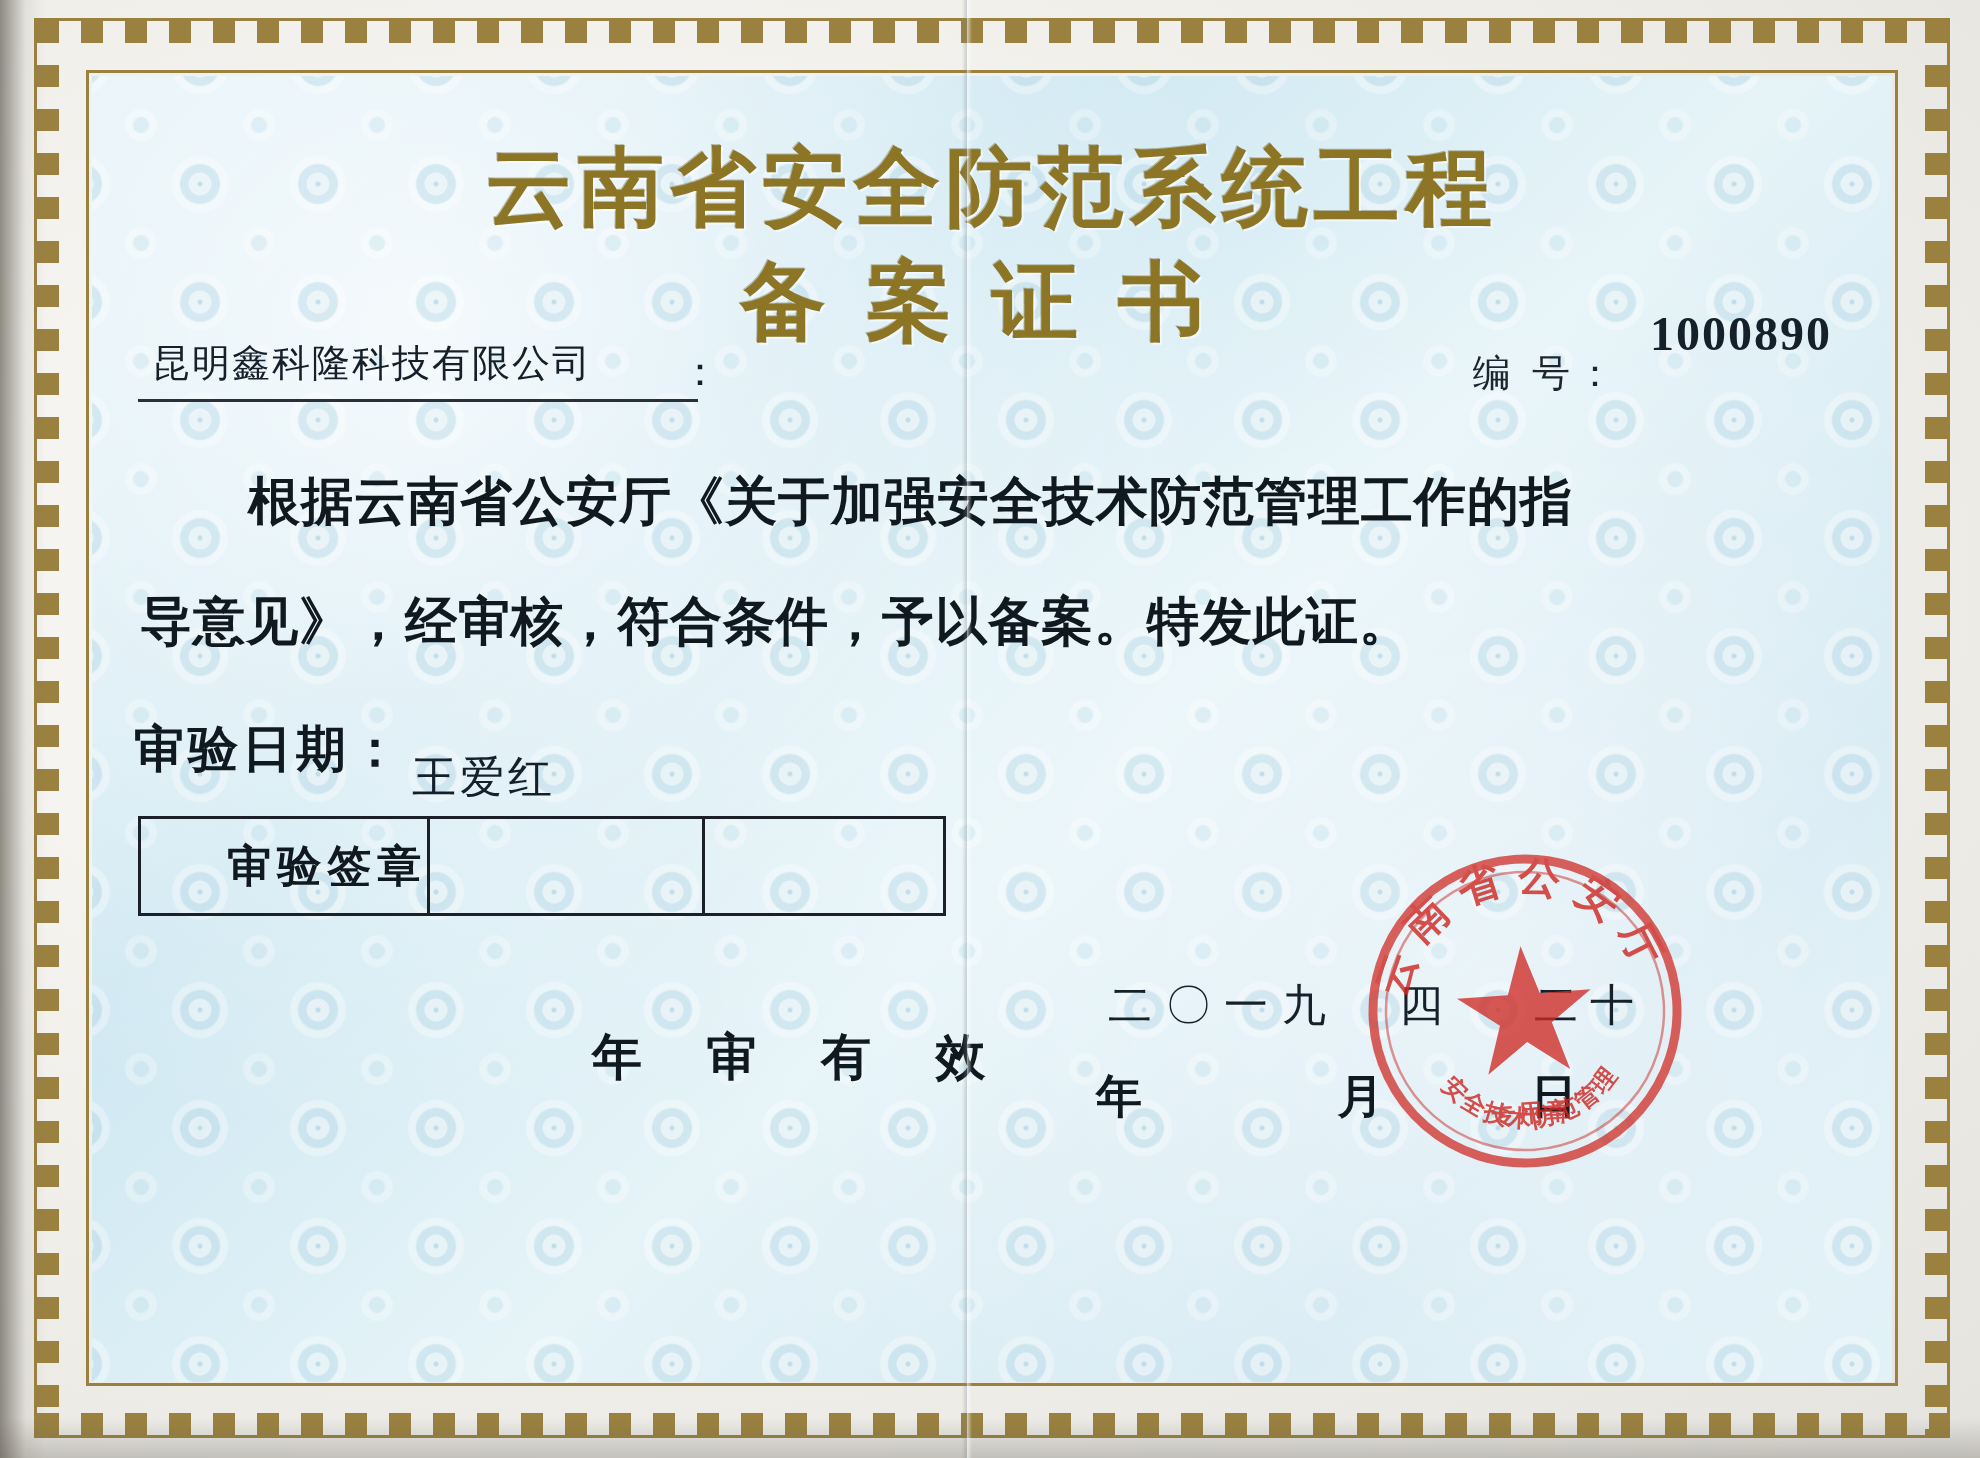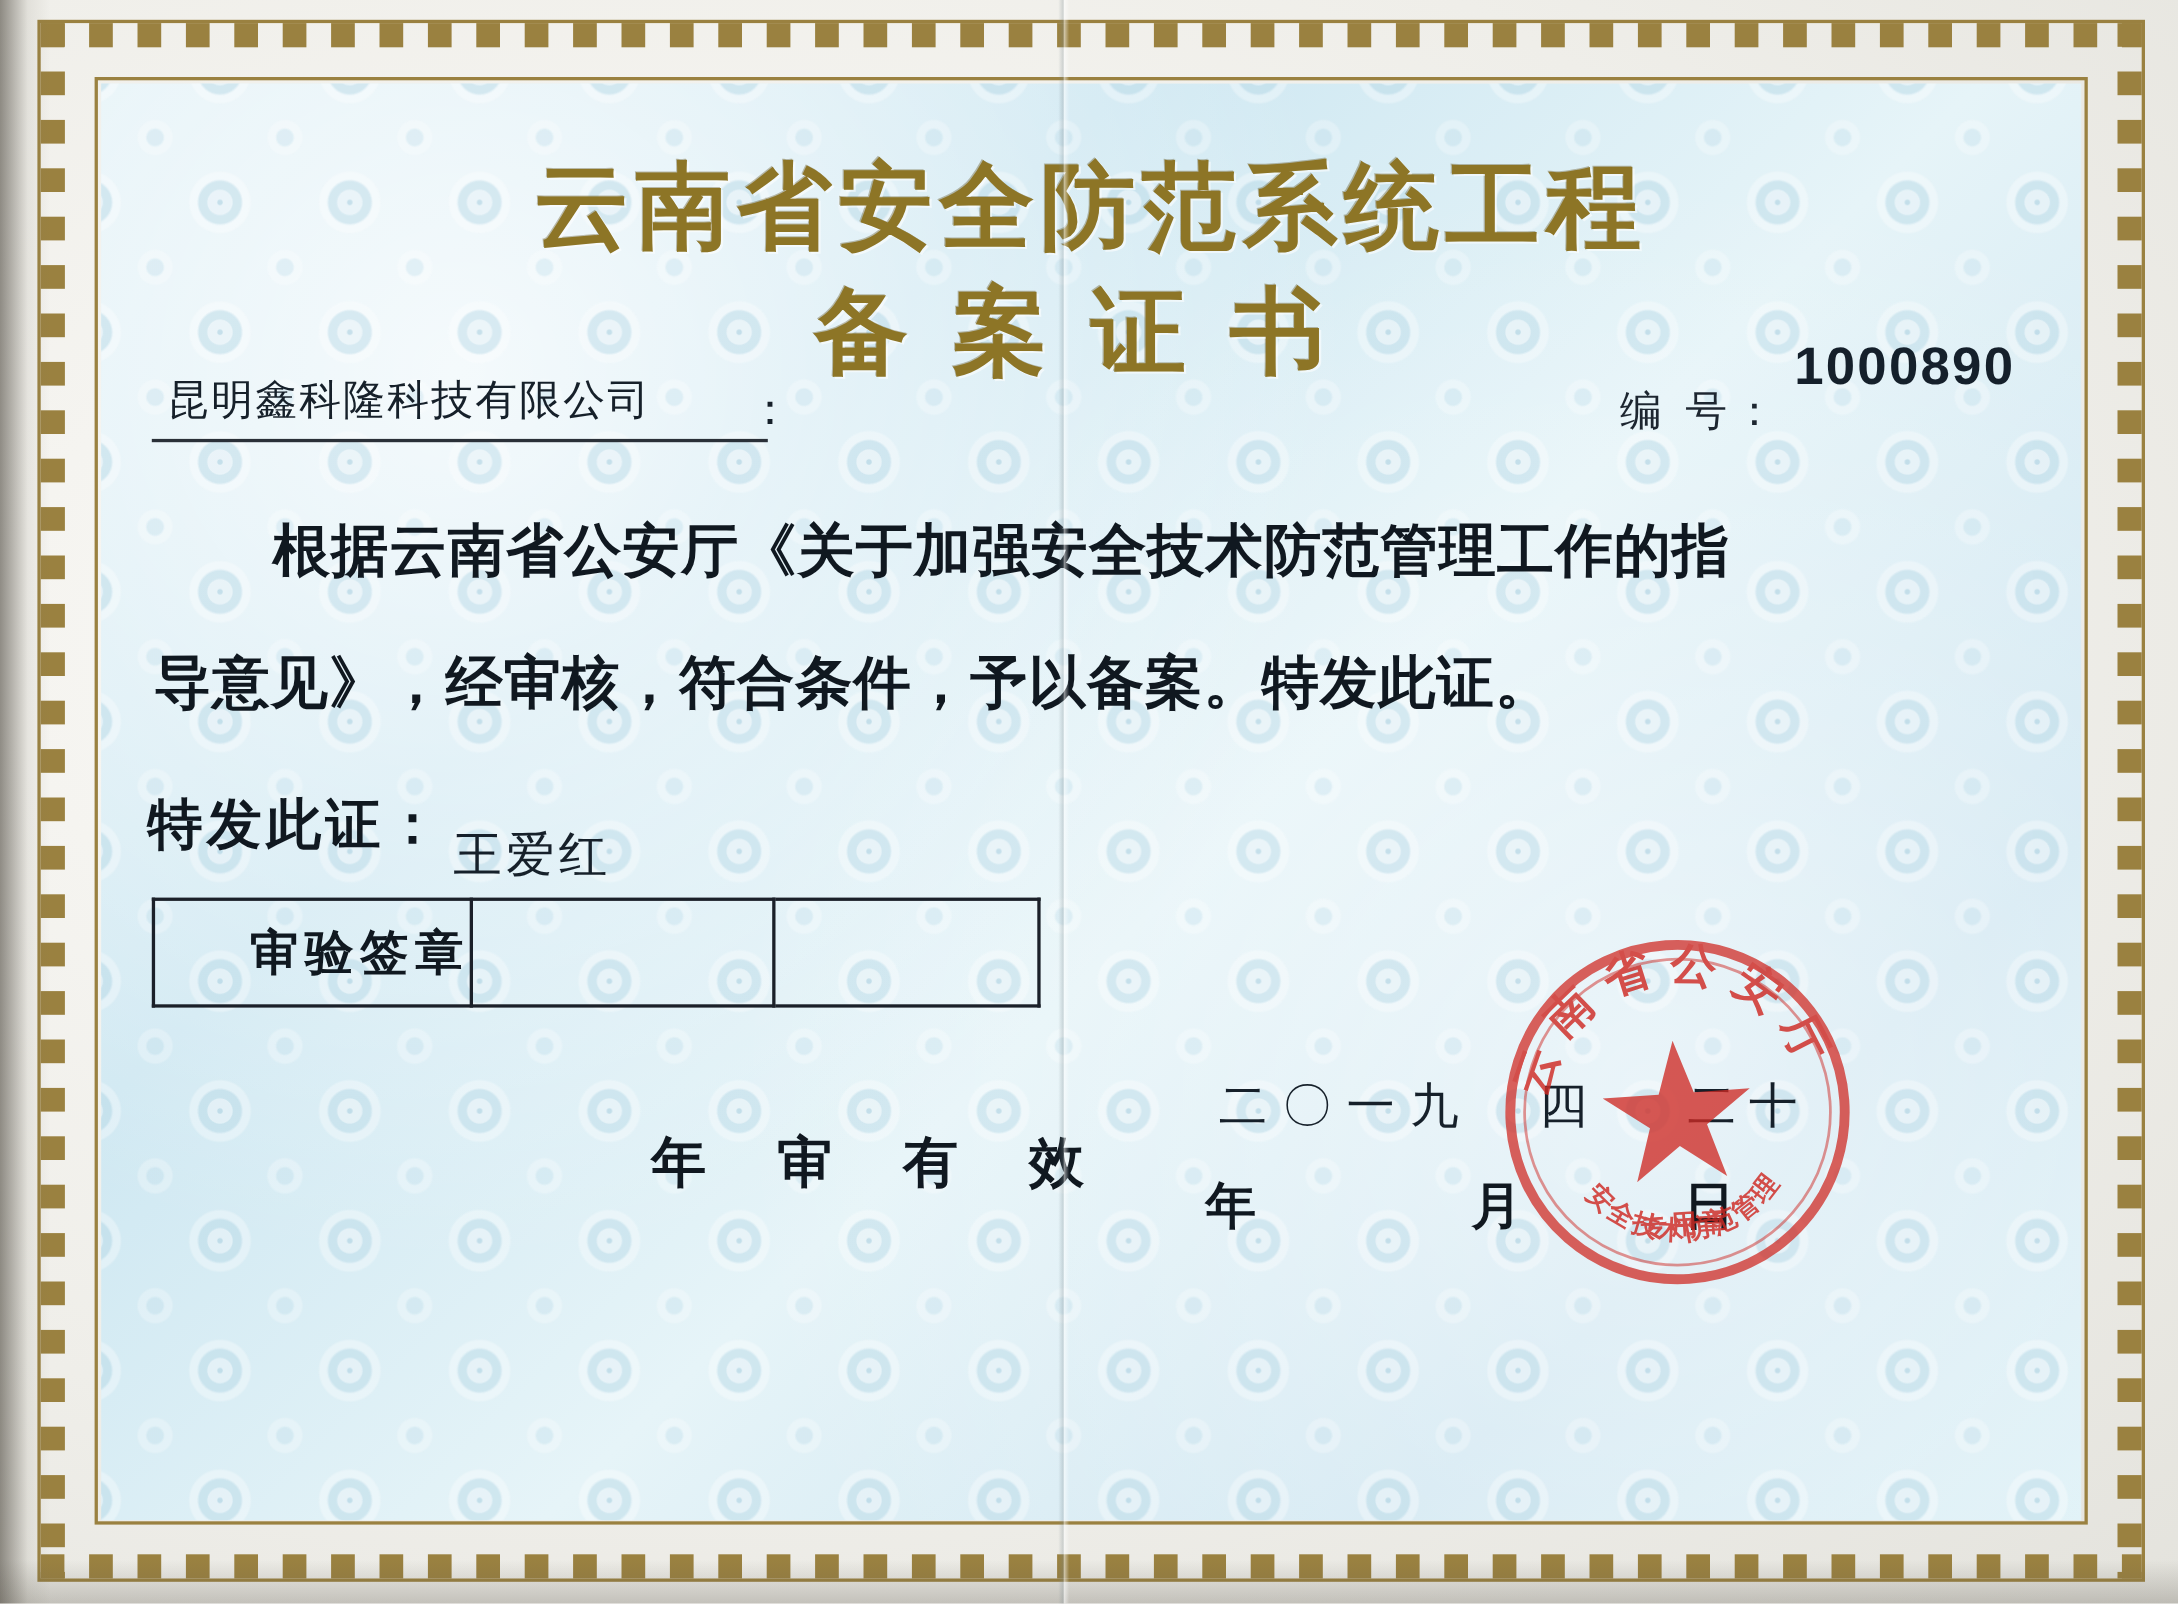--- a/index.html
+++ b/index.html
@@ -166,21 +166,21 @@
   .serial-label {
     position: absolute;
     right: 272px; top: 272px;
     font-size: 38px;
     color: #1d2630;
     letter-spacing: 6px;
   }
   .serial-value {
     position: absolute;
     right: 60px; top: 230px;
-    font-family: Liberation Sans, sans-serif;
+    font-family: Liberation Serif, serif;
     font-size: 48px;
     font-weight: bold;
     color: #15202b;
     letter-spacing: 2px;
   }
 
   .company-row {
     position: absolute;
     left: 46px; top: 262px;
     width: 700px;
@@ -341,21 +341,21 @@
       <div class="company-row">
         <div class="company-name">昆明鑫科隆科技有限公司</div>
         <div class="company-underline"></div>
       </div>
       <div class="company-colon">：</div>
 
       <div class="body-text body-line1">根据云南省公安厅《关于加强安全技术防范管理工作的指</div>
 
       <div class="body-text body-line2">导意见》，经审核，符合条件，予以备案。特发此证。</div>
 
-      <div class="legal-rep">特发此证：</div>
+      <div class="legal-rep">审验日期：</div>
 
       <div class="legal-rep-value">王爱红</div>
 
       <table class="audit-table">
         <tbody>
           <tr>
             <td class="label">审验签章</td>
             <td class="cell-a"></td>
             <td class="cell-b"></td>
           </tr>

